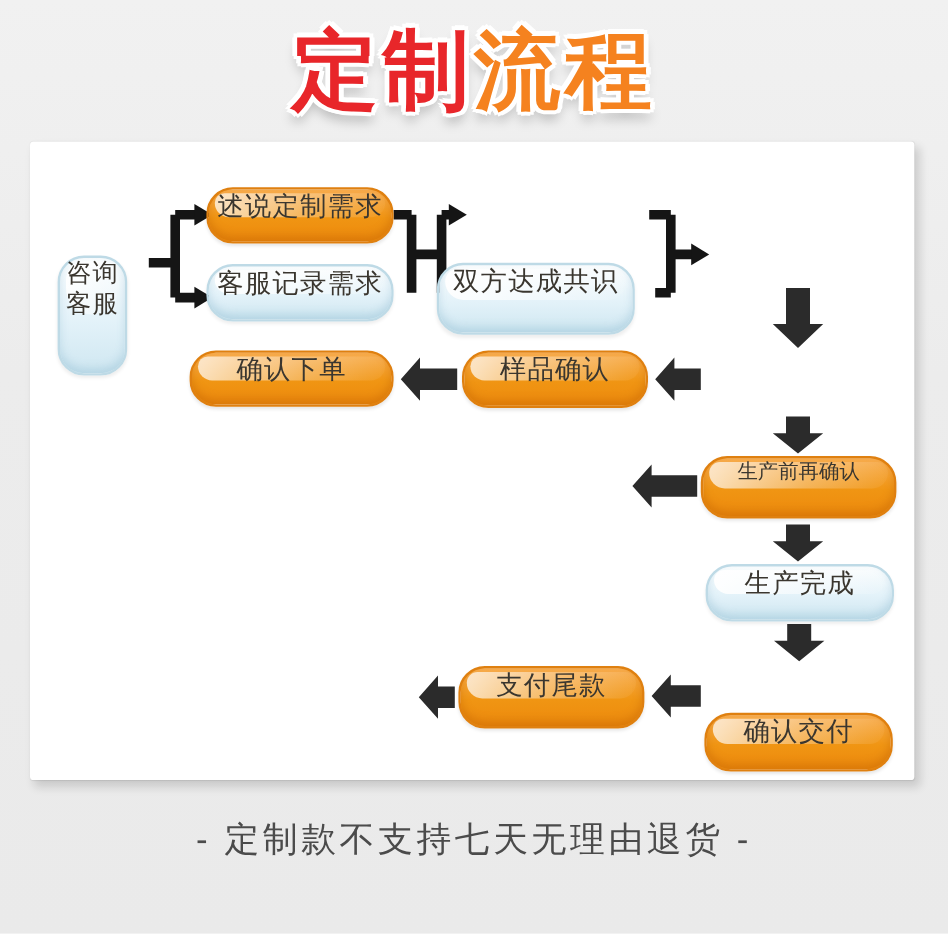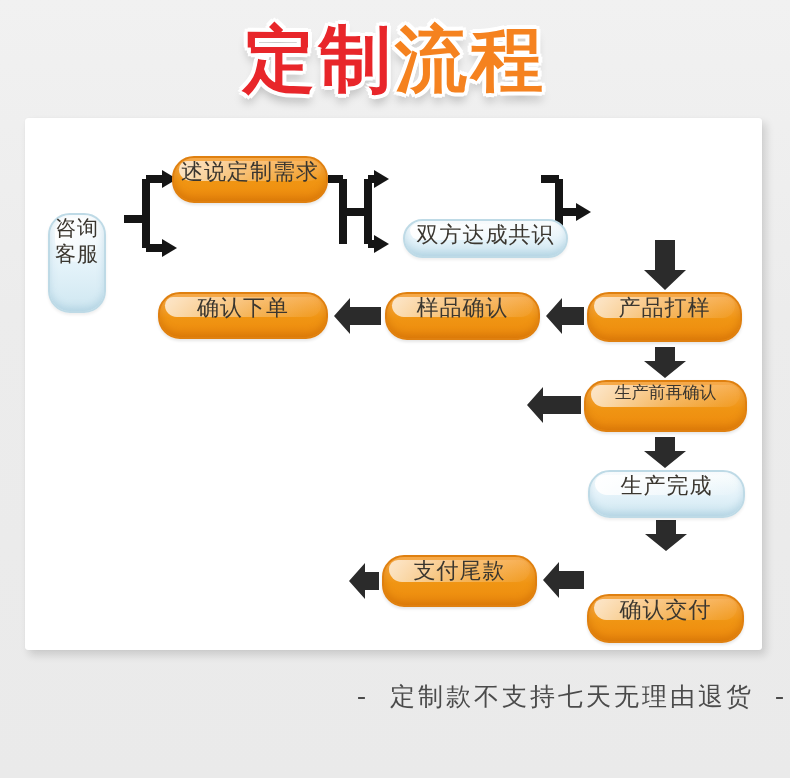--- a/index.html
+++ b/index.html
@@ -49,21 +49,21 @@
   .blue {
     background:linear-gradient(180deg,#fbfdfe 0%,#e3f2f9 55%,#cfe7f1 100%);
     border:2px solid #bedae6;
     box-shadow:inset 0 -4px 7px rgba(110,165,195,.28), 0 2px 3px rgba(0,0,0,.07);
   }
   .blue::before {
     background:linear-gradient(100deg, rgba(255,255,255,.95) 0%, rgba(255,255,255,.45) 55%, rgba(255,255,255,.05) 100%);
   }
   .footer-note {
     position:absolute; top:680px; left:0; width:100%;
-    text-align:right; font-size:25px; color:#4b4b4b; letter-spacing:3px;font-family:Liberation Mono, monospace;
+    text-align:center; font-size:29px; color:#4b4b4b; letter-spacing:3px;
   }
 </style>
 </head>
 <body>
 
 <div class="page">
 
   <div class="title">
     <span class="t-red">定制</span><span class="t-orange">流程</span>
   </div>
@@ -101,38 +101,38 @@
 
   <div class="node blue" style="left:48px;top:169px;width:58px;height:100px;font-size:21px;margin-top:44px;">
     <span class="lbl">咨询
 客服</span>
   </div>
 
   <div class="node orange" style="left:172px;top:156px;width:156px;height:47px;">
     <span class="lbl">述说定制需求</span>
   </div>
 
+  <div class="node blue" style="left:172px;top:220px;width:156px;height:48px;">
+    <span class="lbl">客服记录需求</span>
+  </div>
 
 
-  <div class="node blue" style="left:403px;top:219px;width:165px;height:39px;">
+  <div class="node blue" style="left:364px;top:219px;width:165px;height:60px;">
     <span class="lbl">双方达成共识</span>
   </div>
 
 
   <div class="node orange" style="left:158px;top:292px;width:170px;height:47px;">
     <span class="lbl">确认下单</span>
   </div>
 
   <div class="node orange" style="left:385px;top:292px;width:155px;height:48px;">
     <span class="lbl">样品确认</span>
   </div>
 
-  <div class="node orange" style="left:587px;top:292px;width:155px;height:50px;">
-    <span class="lbl">产品打样</span>
-  </div>
 
 
   <div class="node orange" style="left:584px;top:380px;width:163px;height:52px;font-size:17px;letter-spacing:0;">
     <span class="lbl">生产前再确认</span>
   </div>
 
   <div class="node blue" style="left:588px;top:470px;width:157px;height:48px;">
     <span class="lbl">生产完成</span>
   </div>
 

